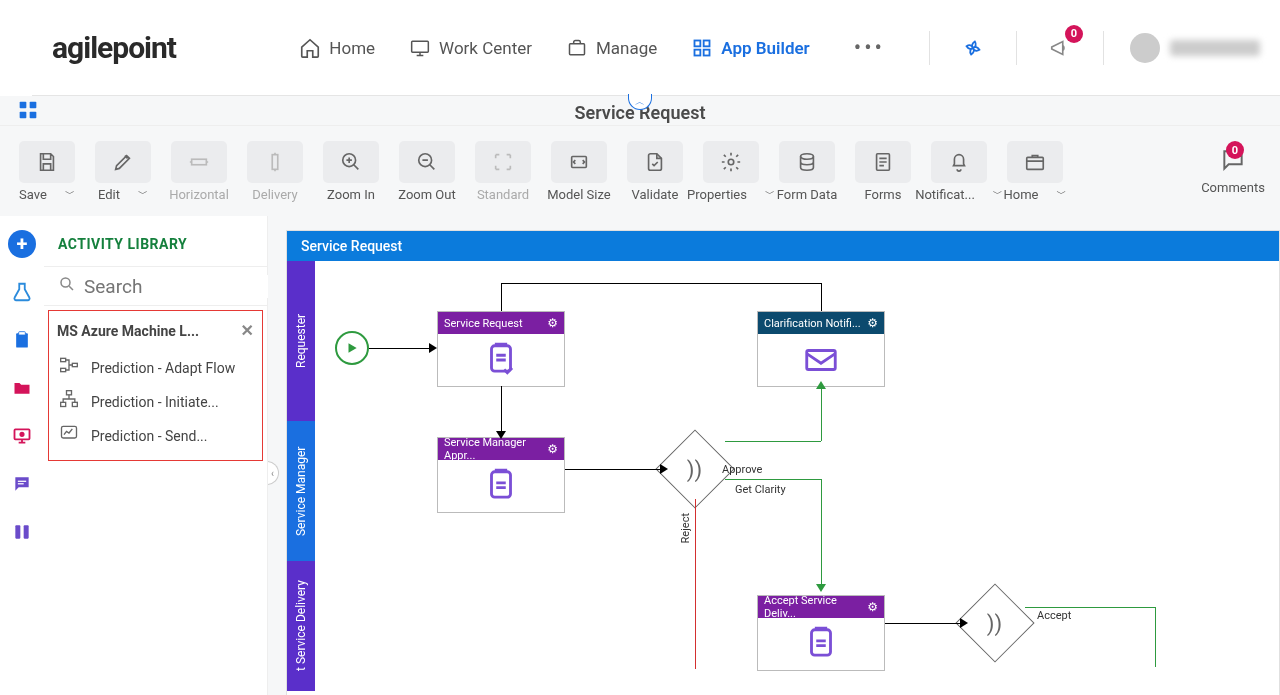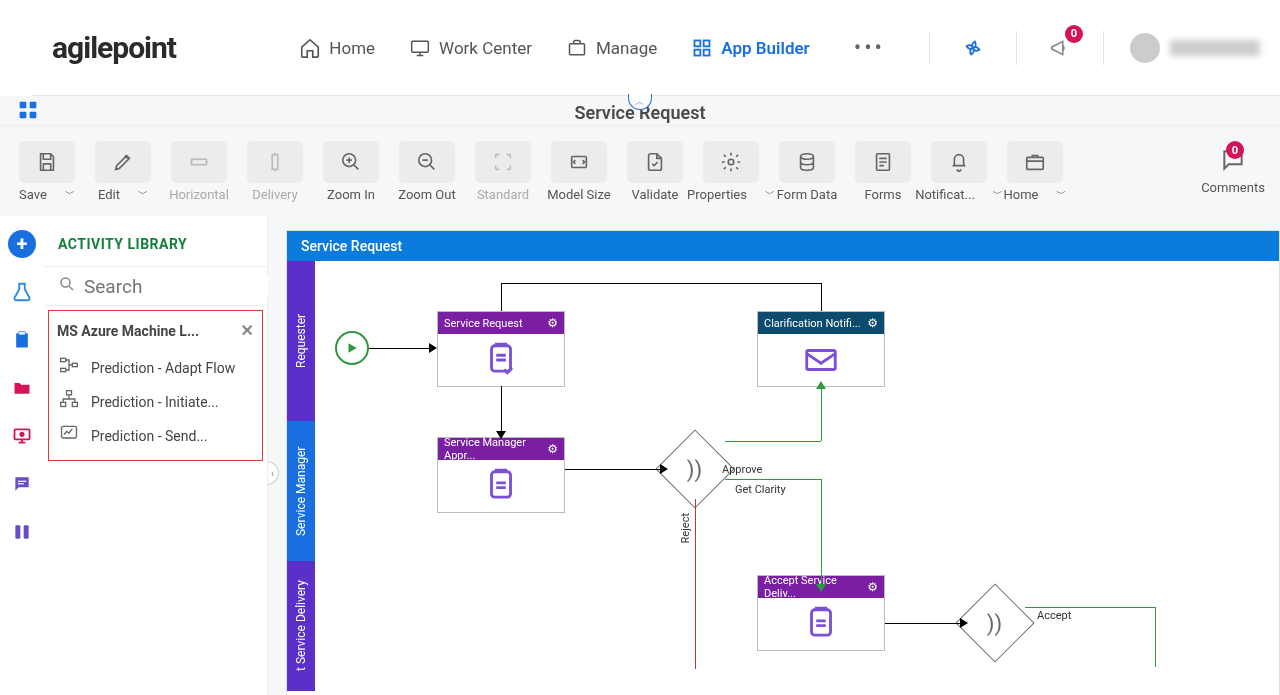--- a/index.html
+++ b/index.html
@@ -504,21 +504,21 @@
             </svg>
           </div>
       </div>
 
       <div class="node" style="left:380px; top:210px;">
         <div class="gateway">
             <div class="gateway-inner">))</div>
           </div>
       </div>
 
-      <div class="node task-node" style="left:470px; top:344px;">
+      <div class="node task-node" style="left:470px; top:364px;">
         <div class="task-head purple">
             <span>Accept Service Deliv...</span>
             <span class="gear">⚙</span>
           </div>
         <div class="task-body">
             <svg viewBox="0 0 24 24" fill="none" stroke="#7b4fd6" stroke-width="1.8">
               <rect x="6" y="3" width="12" height="16" rx="2"></rect>
               <path d="M9 3V2h6v1M9 10h6M9 13h6"></path>
             </svg>
           </div>

